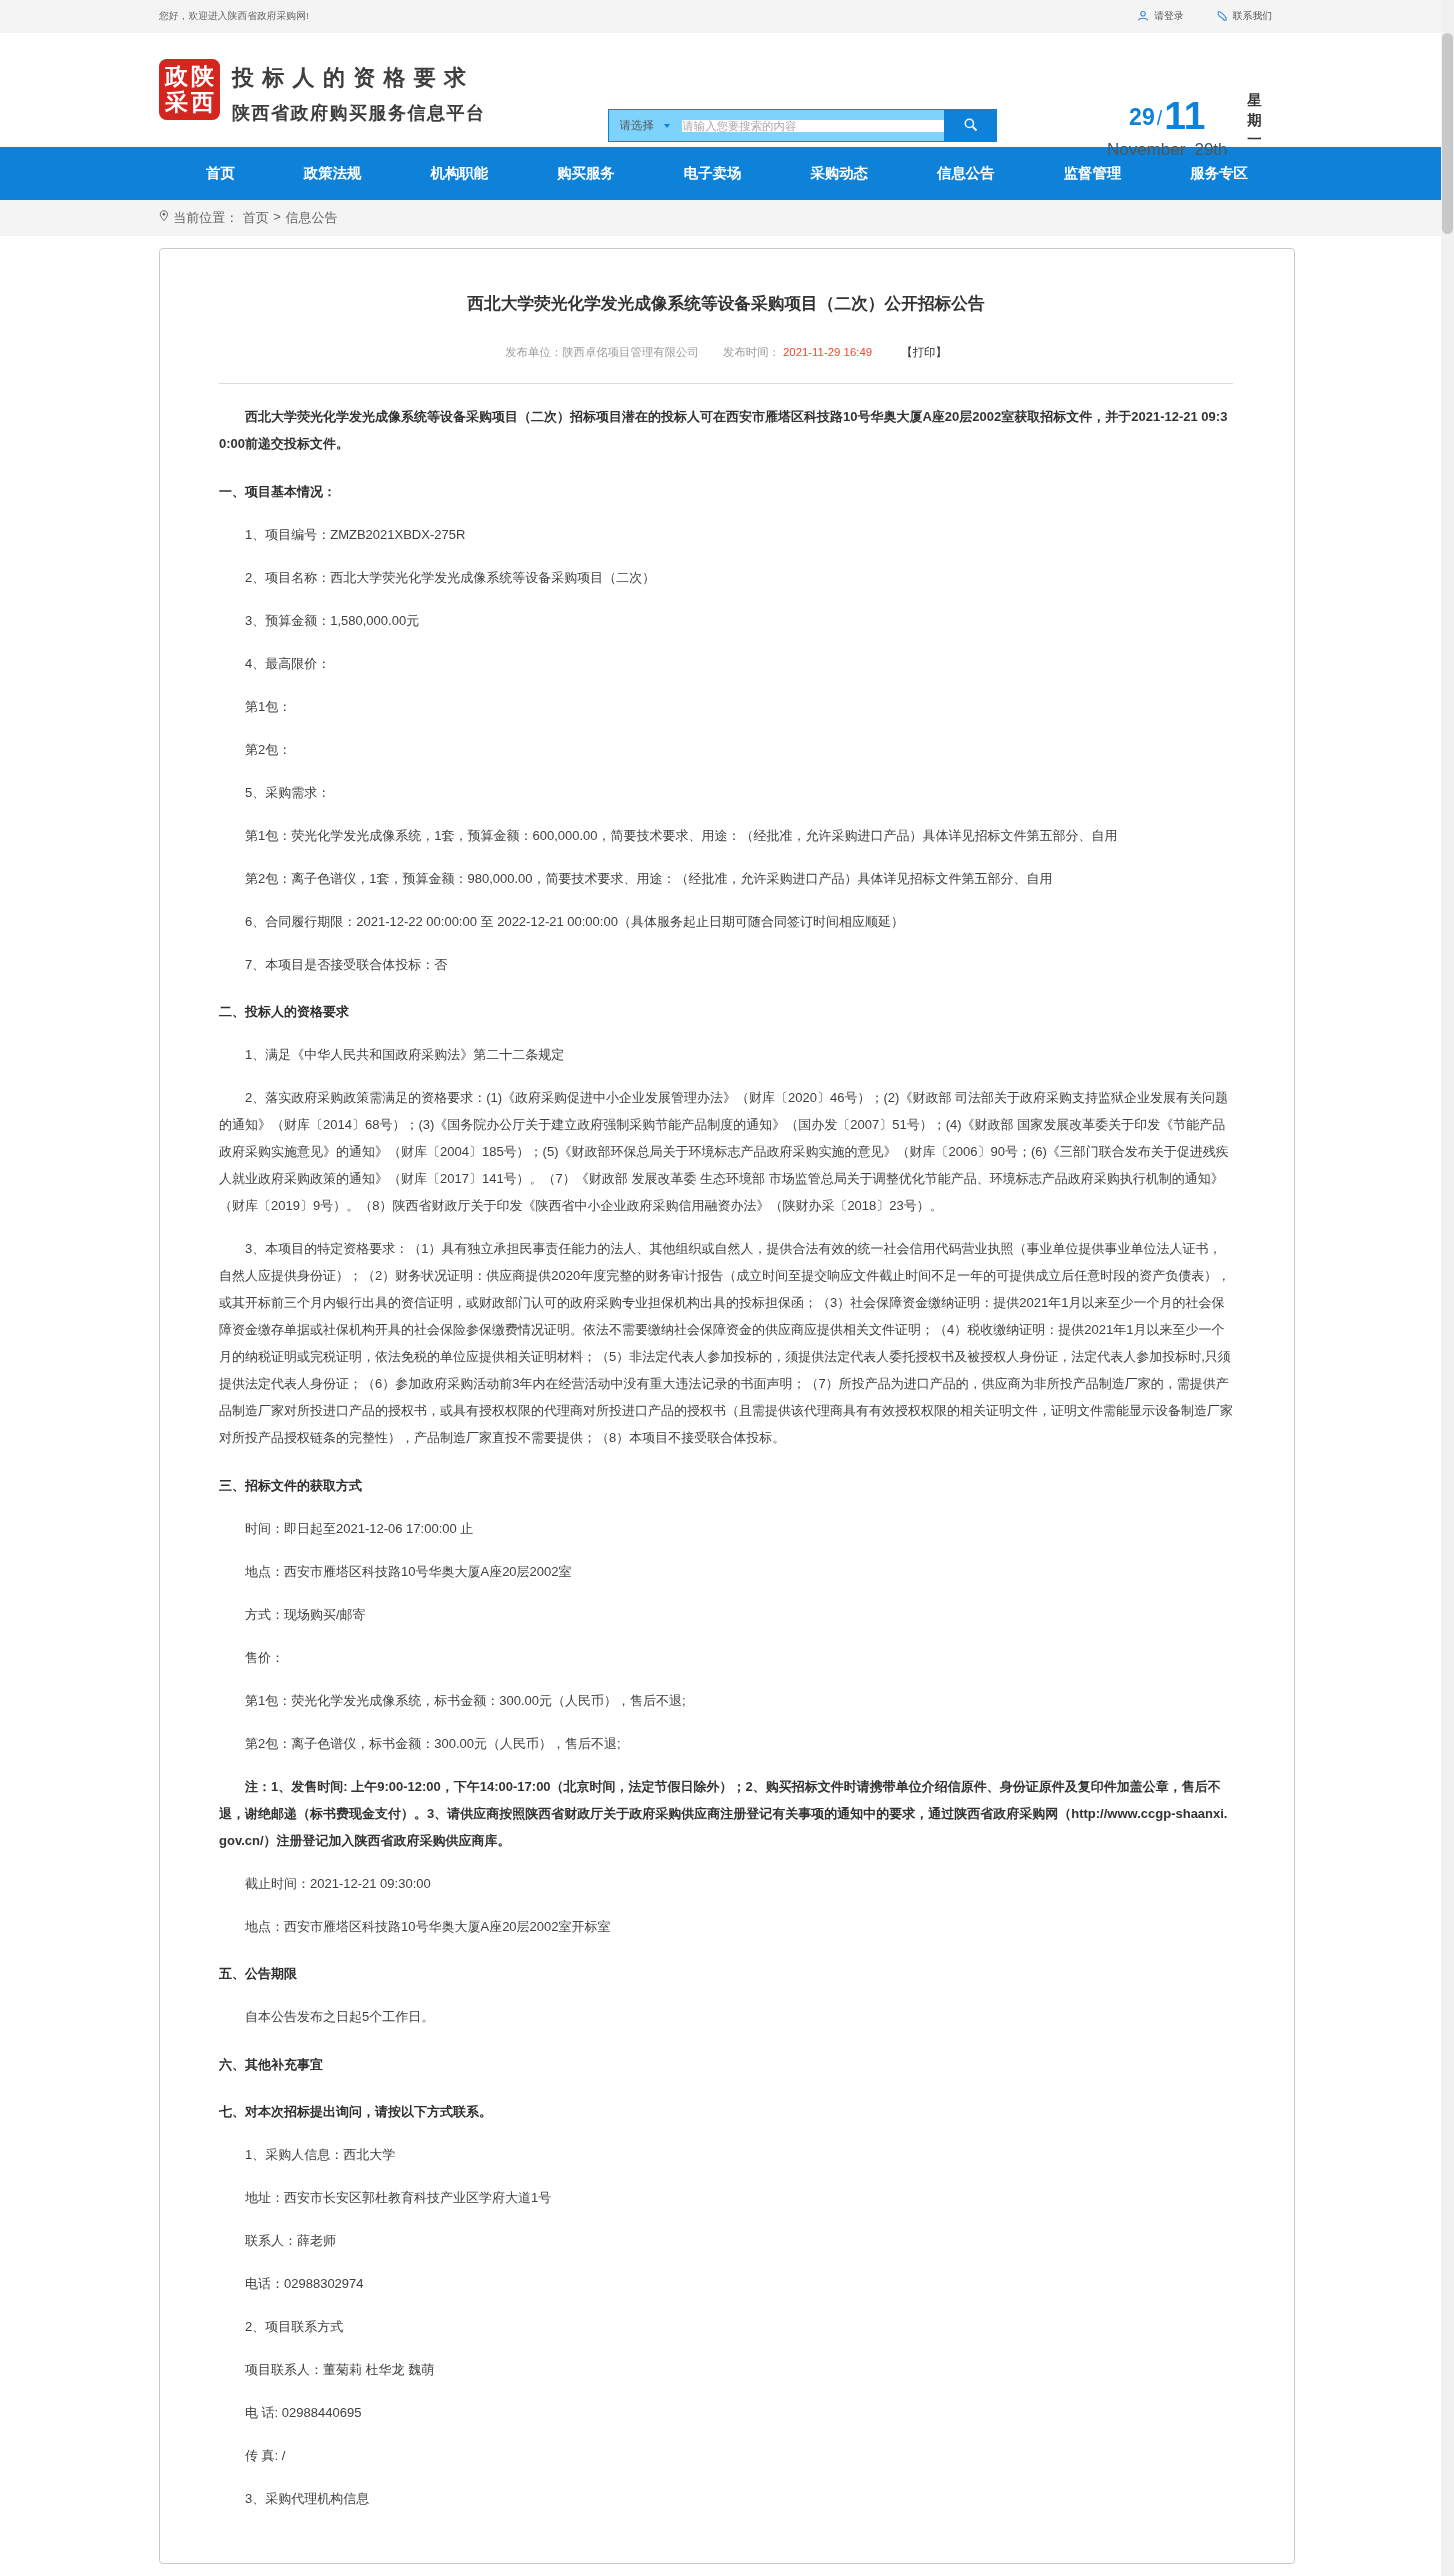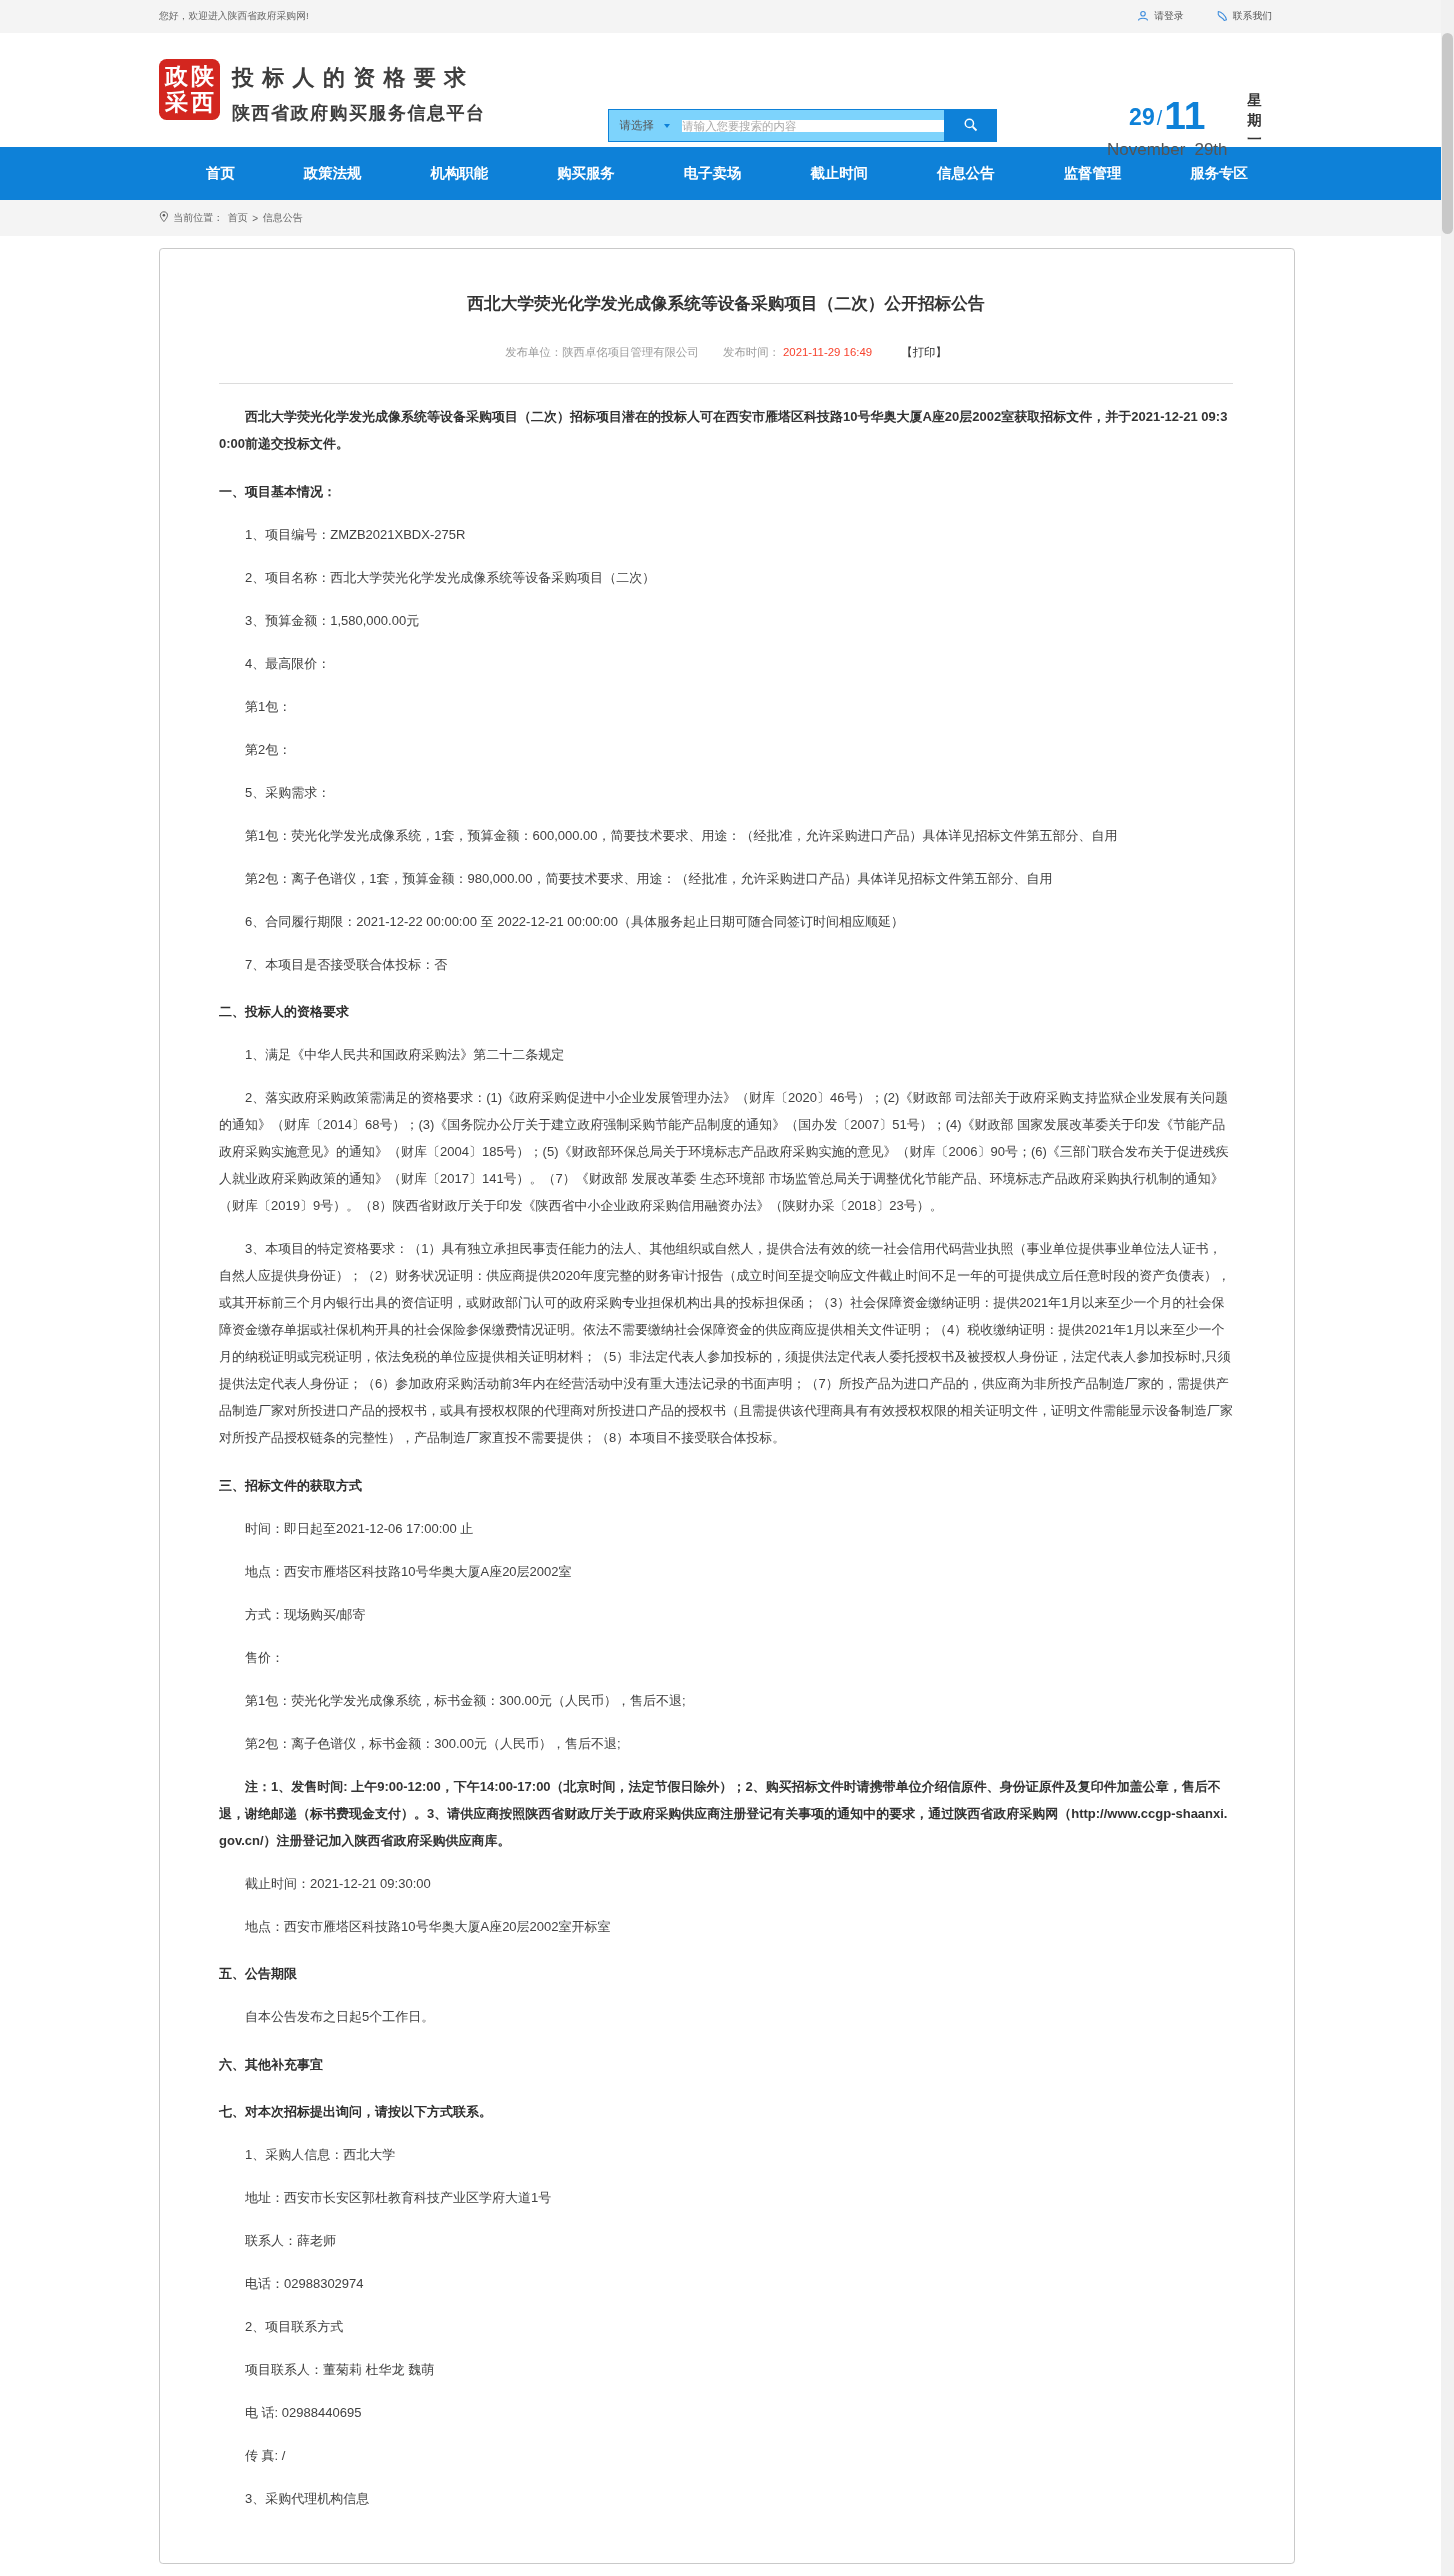--- a/index.html
+++ b/index.html
@@ -35,21 +35,21 @@
   .date-month { font-size:39px; font-weight:bold; color:#0e81d8; line-height:39px; }
   .date-en { font-size:17px; color:#555; margin-top:4.5px; display:flex; gap:9px; }
   .week-col { display:flex; flex-direction:column; align-items:center; font-size:14.4px; font-weight:bold; color:#333; line-height:19.7px; padding-top:3px; }
 
   
   .nav { height:53px; background:#0e81d8; display:flex; align-items:center; justify-content:space-between; padding:0 206px; }
   .nav-item { color:#fff; font-size:14.4px; font-weight:bold; text-decoration:none; cursor:pointer; white-space:nowrap; }
 
   
   .crumb-bar { height:36px; background:#f4f4f4; display:flex; align-items:center; padding-left:159px; }
-  .crumb { display:flex; align-items:center; gap:4.5px; font-size:10px; color:#666; }
+  .crumb { display:flex; align-items:flex-start; gap:4.5px; font-size:13px; color:#666; }
   .crumb a { color:#666; text-decoration:none; cursor:pointer; }
 
   
   .main { background:#fff; padding:12px 0 23px; }
   .card { width:1136px; margin:0 auto; border:0.8px solid #c9c9c9; border-radius:3.8px; background:#fff; padding:26px 61px 35px 59px; }
   .doc-title { text-align:center; font-size:16.7px; font-weight:bold; color:#333; margin-top:16.7px; }
   .doc-meta { text-align:center; margin-top:30px; font-size:11.4px; color:#9c9c9c; }
   .doc-meta .pub { margin-right:21px; }
   .doc-meta .time-val { color:#f8432e; margin-left:3px; }
   .doc-meta .print { color:#333; margin-left:26px; cursor:pointer; }
@@ -131,21 +131,21 @@
     </div>
   </div>
 </div>
 
 <div class="nav">
     <a class="nav-item">首页</a>
     <a class="nav-item">政策法规</a>
     <a class="nav-item">机构职能</a>
     <a class="nav-item">购买服务</a>
     <a class="nav-item">电子卖场</a>
-    <a class="nav-item">截止时间</a>
+    <a class="nav-item">采购动态</a>
     <a class="nav-item">信息公告</a>
     <a class="nav-item">监督管理</a>
     <a class="nav-item">服务专区</a>
   </div>
 
 <div class="crumb-bar">
   <div class="crumb">
     <span><svg width="9.8" height="11.4" viewBox="0 0 13 15">
           <path d="M6.5 1 C3.7 1 1.7 3 1.7 5.6 C1.7 8.6 6.5 14 6.5 14 C6.5 14 11.3 8.6 11.3 5.6 C11.3 3 9.3 1 6.5 1 Z" fill="none" stroke="#555" stroke-width="1.2"></path>
           <circle cx="6.5" cy="5.6" r="1.7" fill="#555"></circle>

